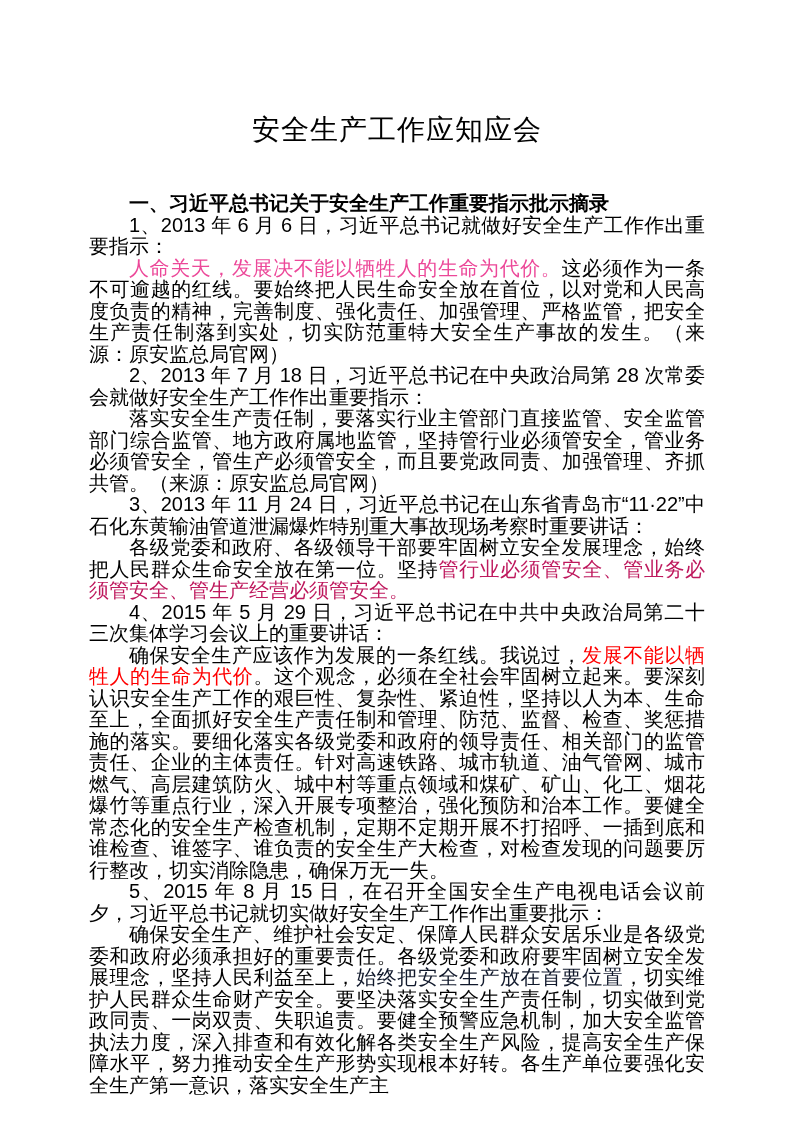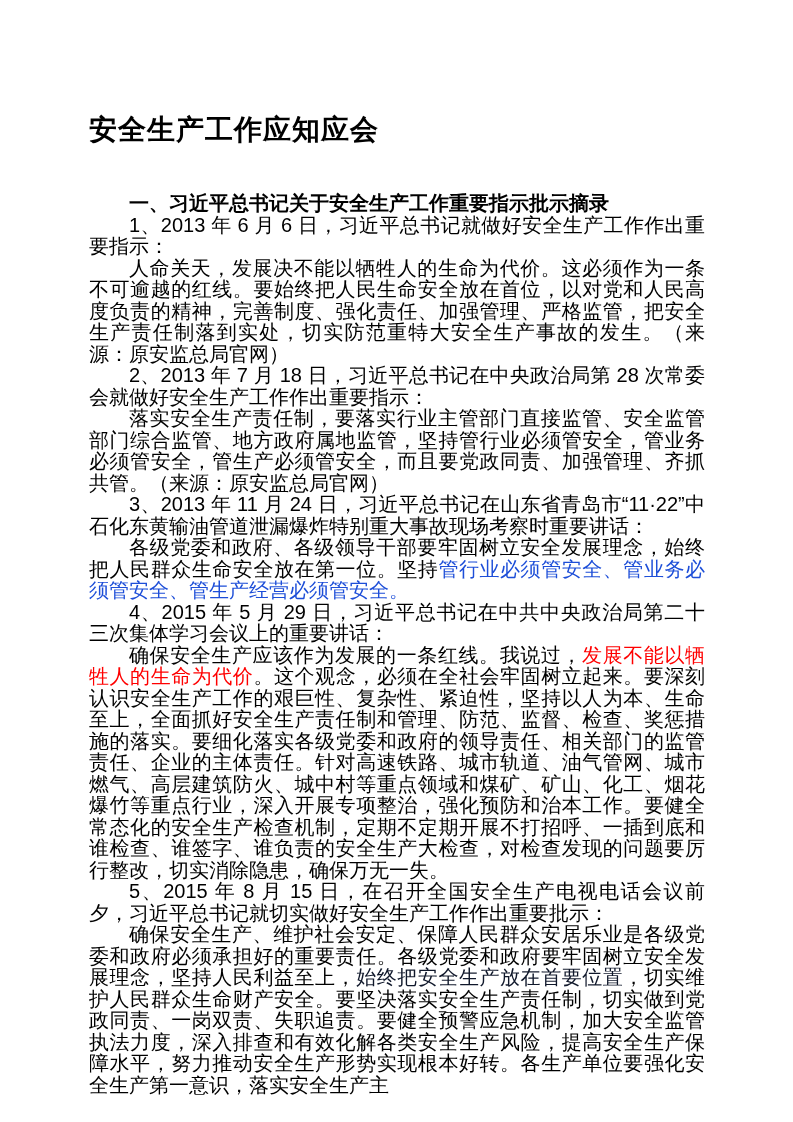--- a/index.html
+++ b/index.html
@@ -15,21 +15,22 @@
     box-sizing: border-box;
     padding: 112px 88px 0 89px;
     font-family: "Liberation Sans", sans-serif;
     color: #000000;
     overflow: hidden;
   }
   .doc-title {
     margin: 0 0 45px 0;
     font-size: 28px;
     line-height: 36px;
-    font-weight: bold;
+    font-weight: normal;
+    text-align: center;
     letter-spacing: 1px;
   }
   .doc-body {
     font-size: 20px;
     line-height: 21.5px;
     text-align: justify;
   }
   .heading {
     margin: 0;
     font-weight: bold;
@@ -42,24 +43,24 @@
 </style>
 </head>
 <body>
 
 <div class="page" style="color: rgb(0, 0, 0); background: rgb(255, 255, 255);">
   <h1 class="doc-title">安全生产工作应知应会</h1>
   <div class="doc-body">
     <p class="heading">一、习近平总书记关于安全生产工作重要指示批示摘录</p>
     <div id="paragraph-list">
         <p class="para"><span>1、2013 年 6 月 6 日，习近平总书记就做好安全生产工作作出重要指示：</span></p>
-        <p class="para"><span style="color: #000000;">人命关天，发展决不能以牺牲人的生命为代价。</span><span>这必须作为一条不可逾越的红线。要始终把人民生命安全放在首位，以对党和人民高度负责的精神，完善制度、强化责任、加强管理、严格监管，把安全生产责任制落到实处，切实防范重特大安全生产事故的发生。（来源：原安监总局官网）</span></p>
+        <p class="para"><span style="color: #ec4899;">人命关天，发展决不能以牺牲人的生命为代价。</span><span>这必须作为一条不可逾越的红线。要始终把人民生命安全放在首位，以对党和人民高度负责的精神，完善制度、强化责任、加强管理、严格监管，把安全生产责任制落到实处，切实防范重特大安全生产事故的发生。（来源：原安监总局官网）</span></p>
         <p class="para"><span>2、2013 年 7 月 18 日，习近平总书记在中央政治局第 28 次常委会就做好安全生产工作作出重要指示：</span></p>
         <p class="para"><span>落实安全生产责任制，要落实行业主管部门直接监管、安全监管部门综合监管、地方政府属地监管，坚持管行业必须管安全，管业务必须管安全，管生产必须管安全，而且要党政同责、加强管理、齐抓共管。（来源：原安监总局官网）</span></p>
         <p class="para"><span>3、2013 年 11 月 24 日，习近平总书记在山东省青岛市“11·22”中石化东黄输油管道泄漏爆炸特别重大事故现场考察时重要讲话：</span></p>
-        <p class="para"><span>各级党委和政府、各级领导干部要牢固树立安全发展理念，始终把人民群众生命安全放在第一位。坚持</span><span style="color: #1d4ed8;">管行业必须管安全、管业务必须管安全、管生产经营必须管安全。</span></p>
+        <p class="para"><span>各级党委和政府、各级领导干部要牢固树立安全发展理念，始终把人民群众生命安全放在第一位。坚持</span><span style="color: #be185d;">管行业必须管安全、管业务必须管安全、管生产经营必须管安全。</span></p>
         <p class="para"><span>4、2015 年 5 月 29 日，习近平总书记在中共中央政治局第二十三次集体学习会议上的重要讲话：</span></p>
         <p class="para"><span>确保安全生产应该作为发展的一条红线。我说过，</span><span style="color: rgb(255, 0, 0);">发展不能以牺牲人的生命为代价</span><span>。这个观念，必须在全社会牢固树立起来。要深刻认识安全生产工作的艰巨性、复杂性、紧迫性，坚持以人为本、生命至上，全面抓好安全生产责任制和管理、防范、监督、检查、奖惩措施的落实。要细化落实各级党委和政府的领导责任、相关部门的监管责任、企业的主体责任。针对高速铁路、城市轨道、油气管网、城市燃气、高层建筑防火、城中村等重点领域和煤矿、矿山、化工、烟花爆竹等重点行业，深入开展专项整治，强化预防和治本工作。要健全常态化的安全生产检查机制，定期不定期开展不打招呼、一插到底和谁检查、谁签字、谁负责的安全生产大检查，对检查发现的问题要厉行整改，切实消除隐患，确保万无一失。</span></p>
         <p class="para"><span>5、2015 年 8 月 15 日，在召开全国安全生产电视电话会议前夕，习近平总书记就切实做好安全生产工作作出重要批示：</span></p>
         <p class="para"><span>确保安全生产、维护社会安定、保障人民群众安居乐业是各级党委和政府必须承担好的重要责任。各级党委和政府要牢固树立安全发展理念，坚持人民利益至上，</span><span style="color: #0f172a;">始终把安全生产放在首要位置</span><span>，切实维护人民群众生命财产安全。要坚决落实安全生产责任制，切实做到党政同责、一岗双责、失职追责。要健全预警应急机制，加大安全监管执法力度，深入排查和有效化解各类安全生产风险，提高安全生产保障水平，努力推动安全生产形势实现根本好转。各生产单位要强化安全生产第一意识，落实安全生产主</span></p>
       </div>
   </div>
 </div>
 
 </body></html>

